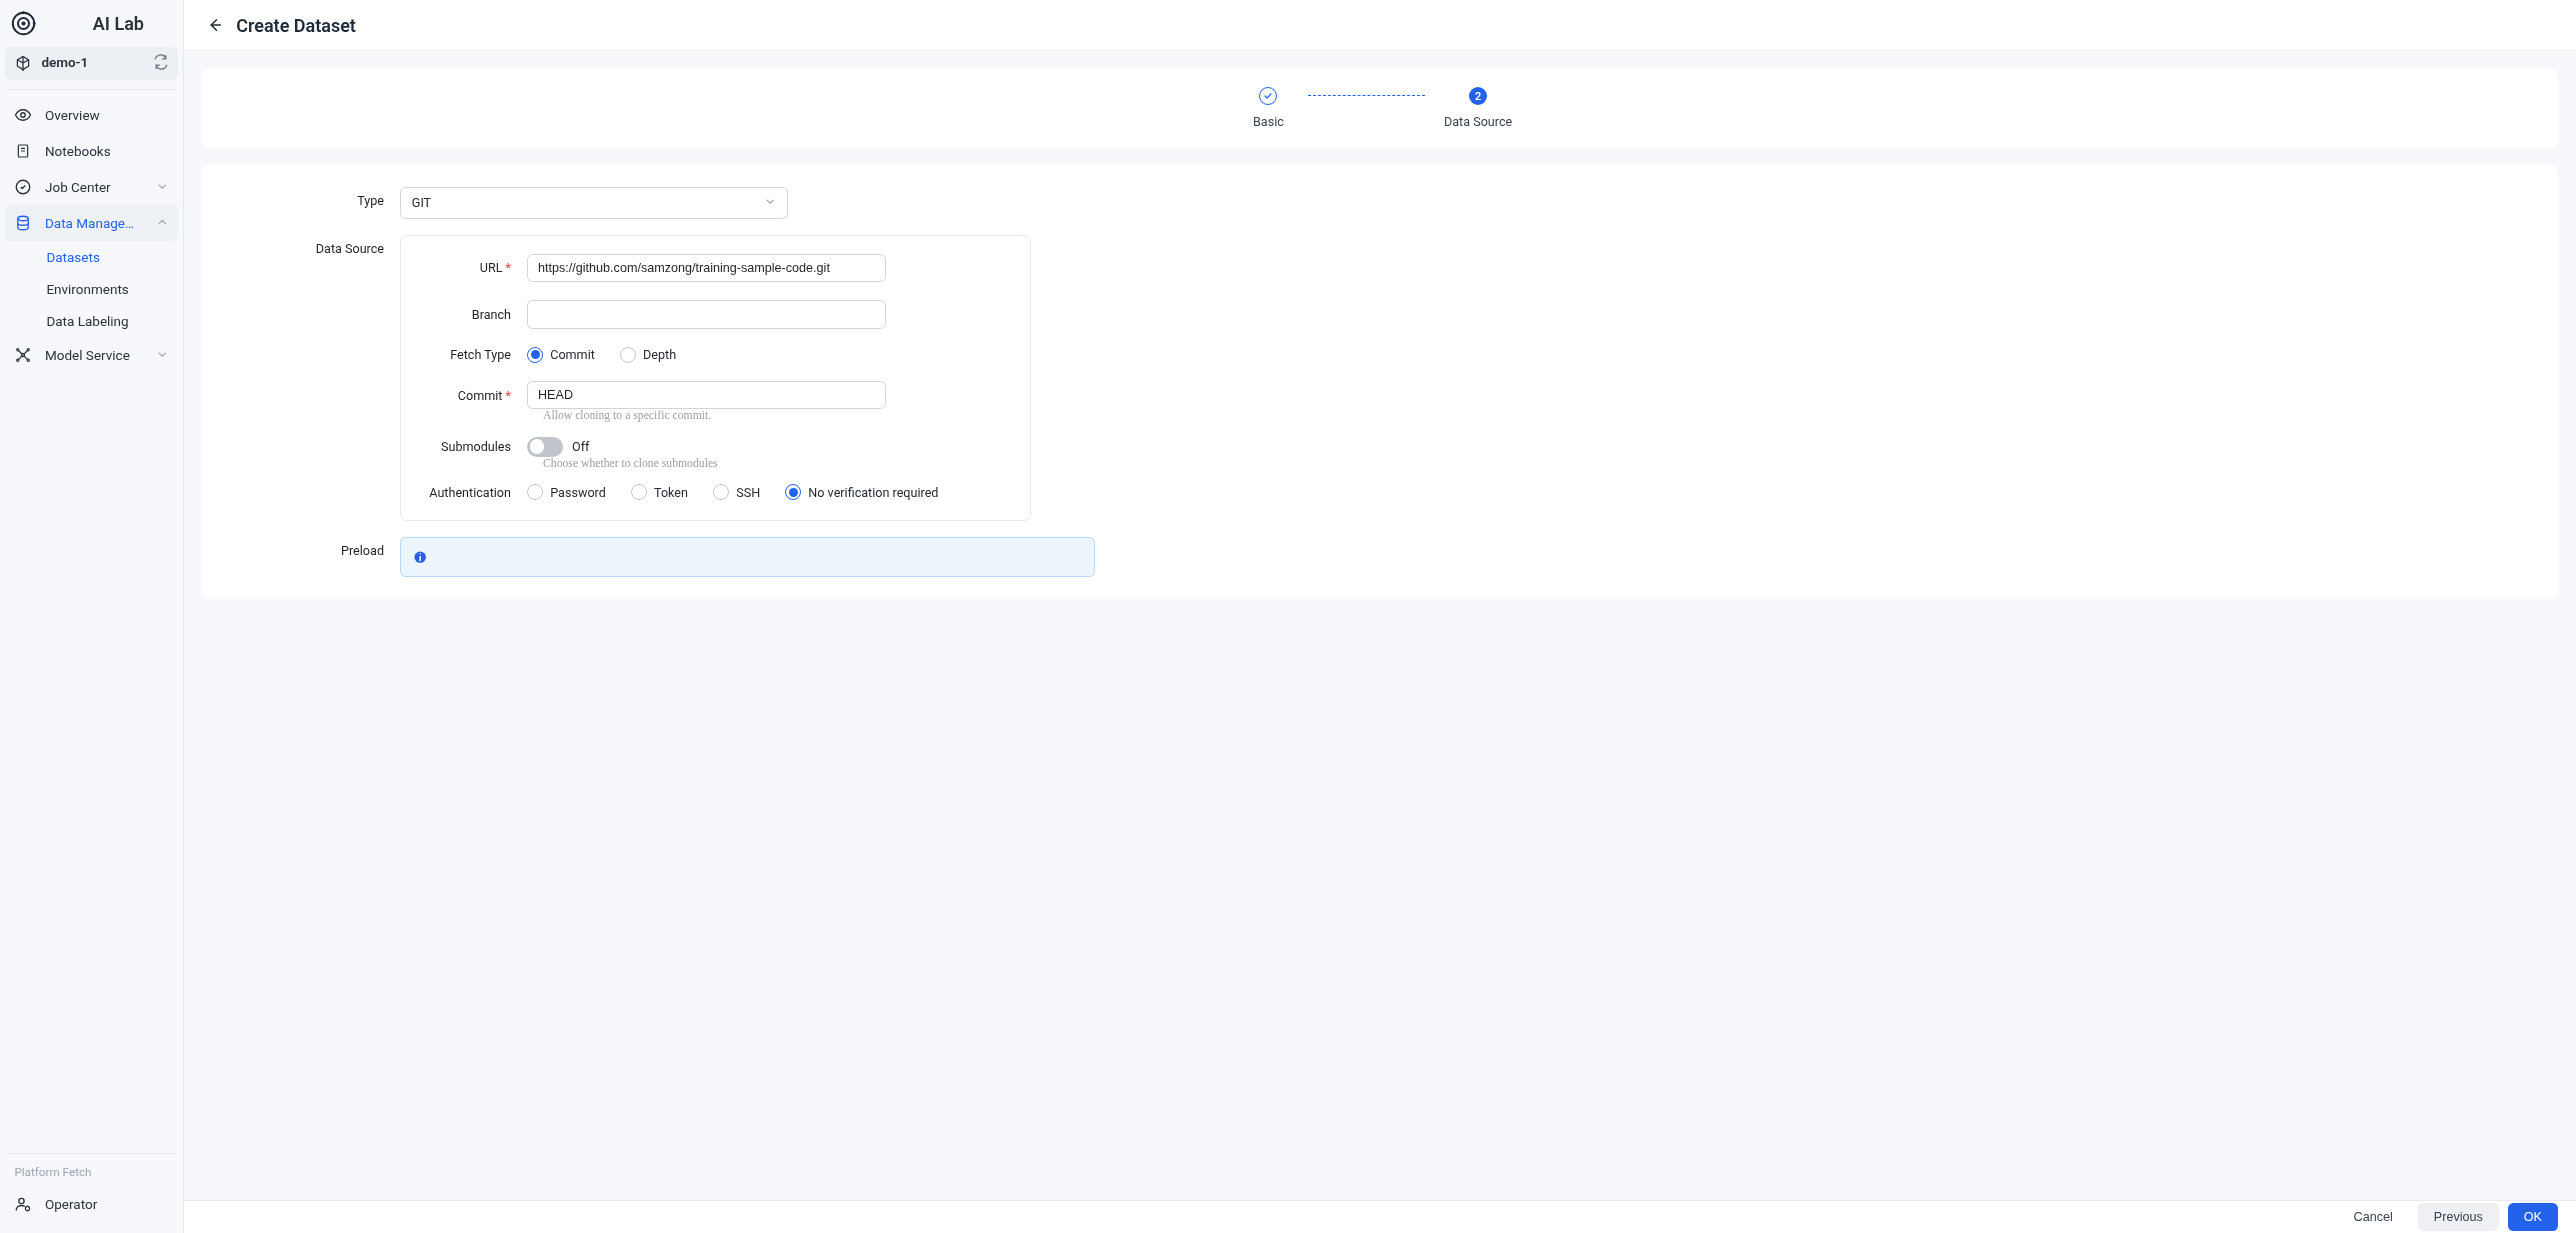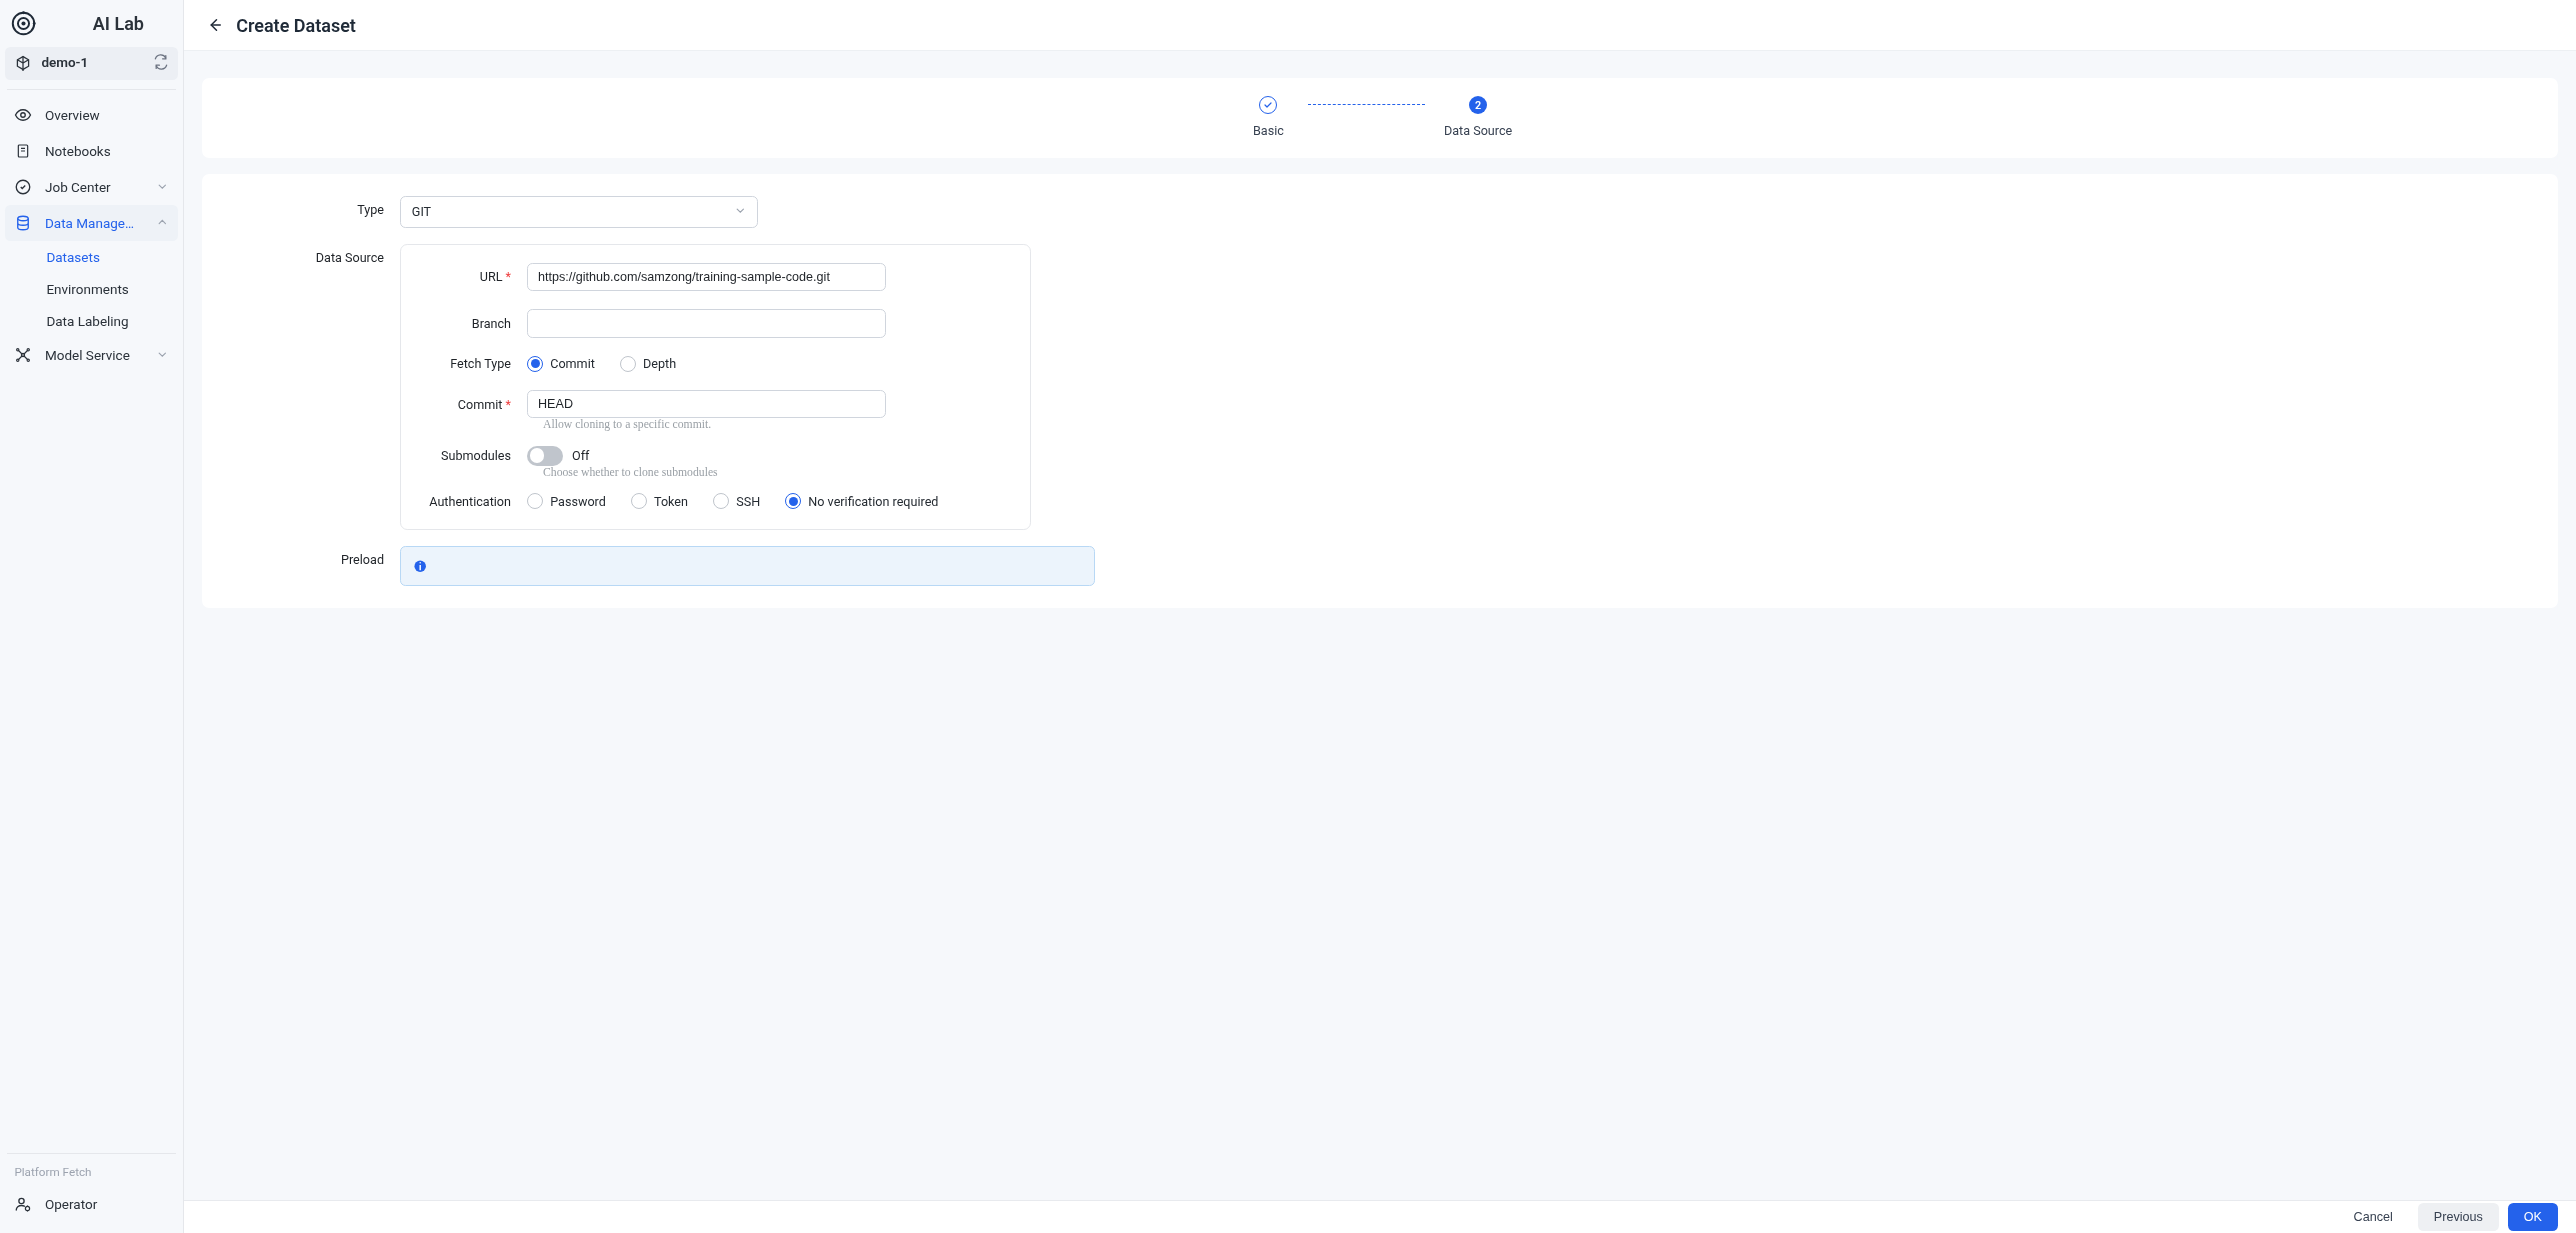--- a/index.html
+++ b/index.html
@@ -62,21 +62,21 @@
     .subnav-item {
       padding:8px 9px 8px 41px;
       color:#2b323a;
       cursor:pointer;
       font-size:13.5px;
     }
     .subnav-item.active { color:#2462eb; }
     .sidebar-bottom { margin-top:auto; padding-bottom:10.8px;}
     .platform-admin { color:#9ca3af; font-size:11.7px; padding:7.2px 9px;}
     
-    .main { flex:1; display:flex; flex-direction:column; min-width:0;gap:9px;}
+    .main { flex:1; display:flex; flex-direction:column; min-width:0;}
     .topbar {
       height:51px;
       background:#fff;
       display:flex; align-items:center;
       gap:12.6px;
       padding:0 21.6px;
       border-bottom:0.9px solid #edf0f3;
     }
     .back-icon { cursor:pointer; display:flex; }
     .topbar-title { font-size:18px; font-weight:600; color:#1f2a37;}
@@ -119,21 +119,21 @@
     .form-label {
       width:162px;
       text-align:right;
       padding-right:16px;
       padding-top:6.3px;
       color:#1f2328;
       font-size:12.6px;
     }
     .form-control { flex:1; max-width:830px;}
     .select {
-      width:358px;
+      width:388px;
       border:0.9px solid #d0d5dd;
       border-radius:5.4px;
       padding:7.2px 10.8px;
       display:flex; align-items:center; justify-content:space-between;
       background:#fff; cursor:pointer;
     }
     .select .chev { color:#9ca3af;}
     
     .ds-box {
       border:0.9px solid #e5e7eb;

